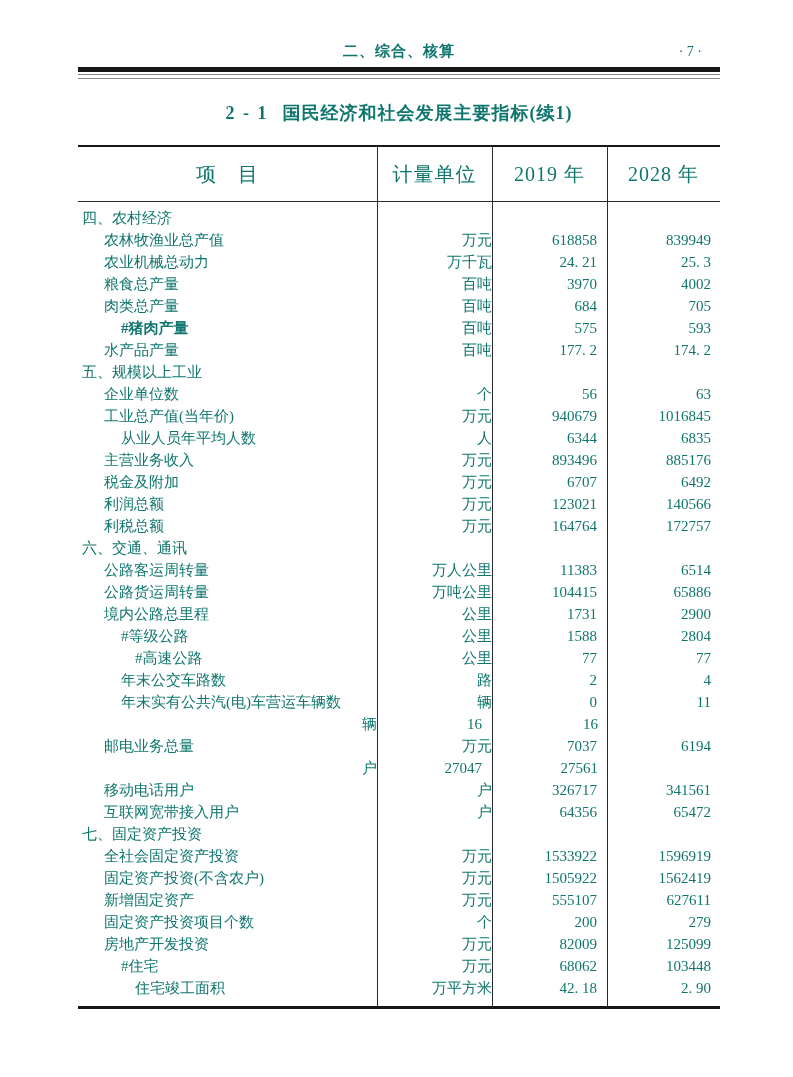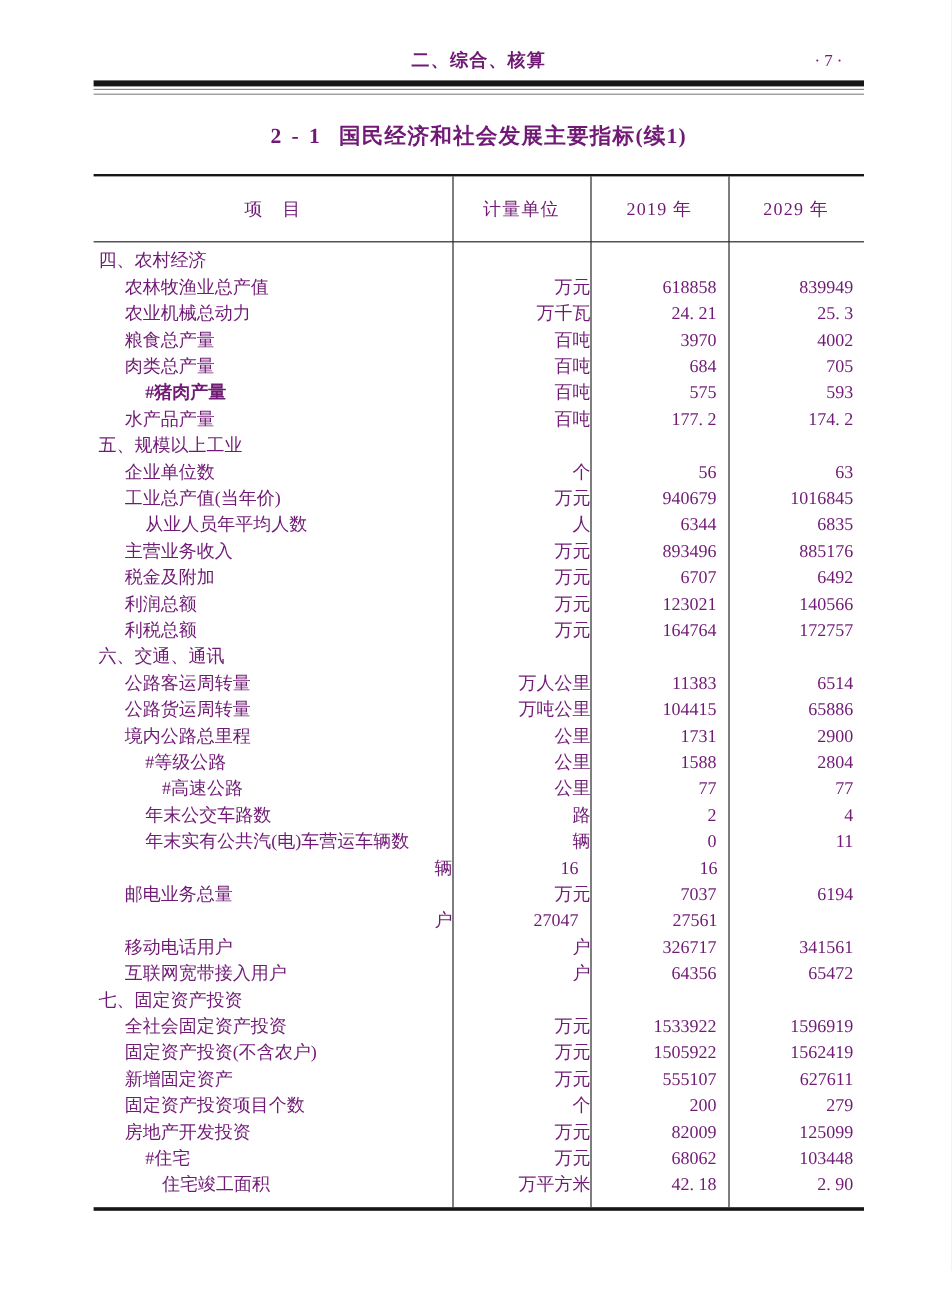--- a/index.html
+++ b/index.html
@@ -3,21 +3,21 @@
 <meta charset="utf-8">
 <style>
   * { margin: 0; padding: 0; box-sizing: border-box; }
   html, body { background: #e8e8e8; }
   .sheet {
     position: relative;
     width: 793px;
     height: 1077px;
     margin: 0 auto;
     background: #ffffff;
-    color: #701a75;
+    color: #0f766e;
     font-family: "Liberation Serif", "DejaVu Serif", serif;
     overflow: hidden;
   }
   .content { margin: 0 73px 0 78px; width: 642px; }
 
   
   .pheader {
     padding-top: 42px;
     display: grid;
     grid-template-columns: 1fr auto 1fr;
@@ -56,21 +56,21 @@
   .vline.v3 { left: 529px; }
 
   .grid-row {
     display: grid;
     grid-template-columns: 299px 115px 115px 113px;
   }
   .thead {
     height: 55px;
     align-items: center;
     border-bottom: 1px solid #2a2a2a;
-    font-size: 15px;
+    font-size: 20px;
   }
   .thead .th { text-align: center; letter-spacing: 1px; }
 
   .tbody { padding: 5px 0 7px 0; }
   .tr { height: 22px; line-height: 22px; font-size: 15px; }
   .td-item  { text-align: left; white-space: nowrap; overflow: hidden; }
   .td-unit  { text-align: right; }
   .td-val   { text-align: right; font-variant-numeric: tabular-nums; }
   .td-v19   { padding-right: 10px; }
   .td-v20   { padding-right: 9px; }
@@ -95,21 +95,21 @@
 
     <div class="table">
       <div class="vline v1"></div>
       <div class="vline v2"></div>
       <div class="vline v3"></div>
 
       <div class="grid-row thead">
         <div class="th">项　目</div>
         <div class="th">计量单位</div>
         <div class="th">2019 年</div>
-        <div class="th">2029 年</div>
+        <div class="th">2028 年</div>
       </div>
 
       <div class="tbody">
           <div class="grid-row tr">
     <div class="td-item" style="padding-left: 4px;">四、农村经济</div>
     <div class="td-unit"></div>
     <div class="td-val td-v19"></div>
     <div class="td-val td-v20"></div>
   </div>
           <div class="grid-row tr">

